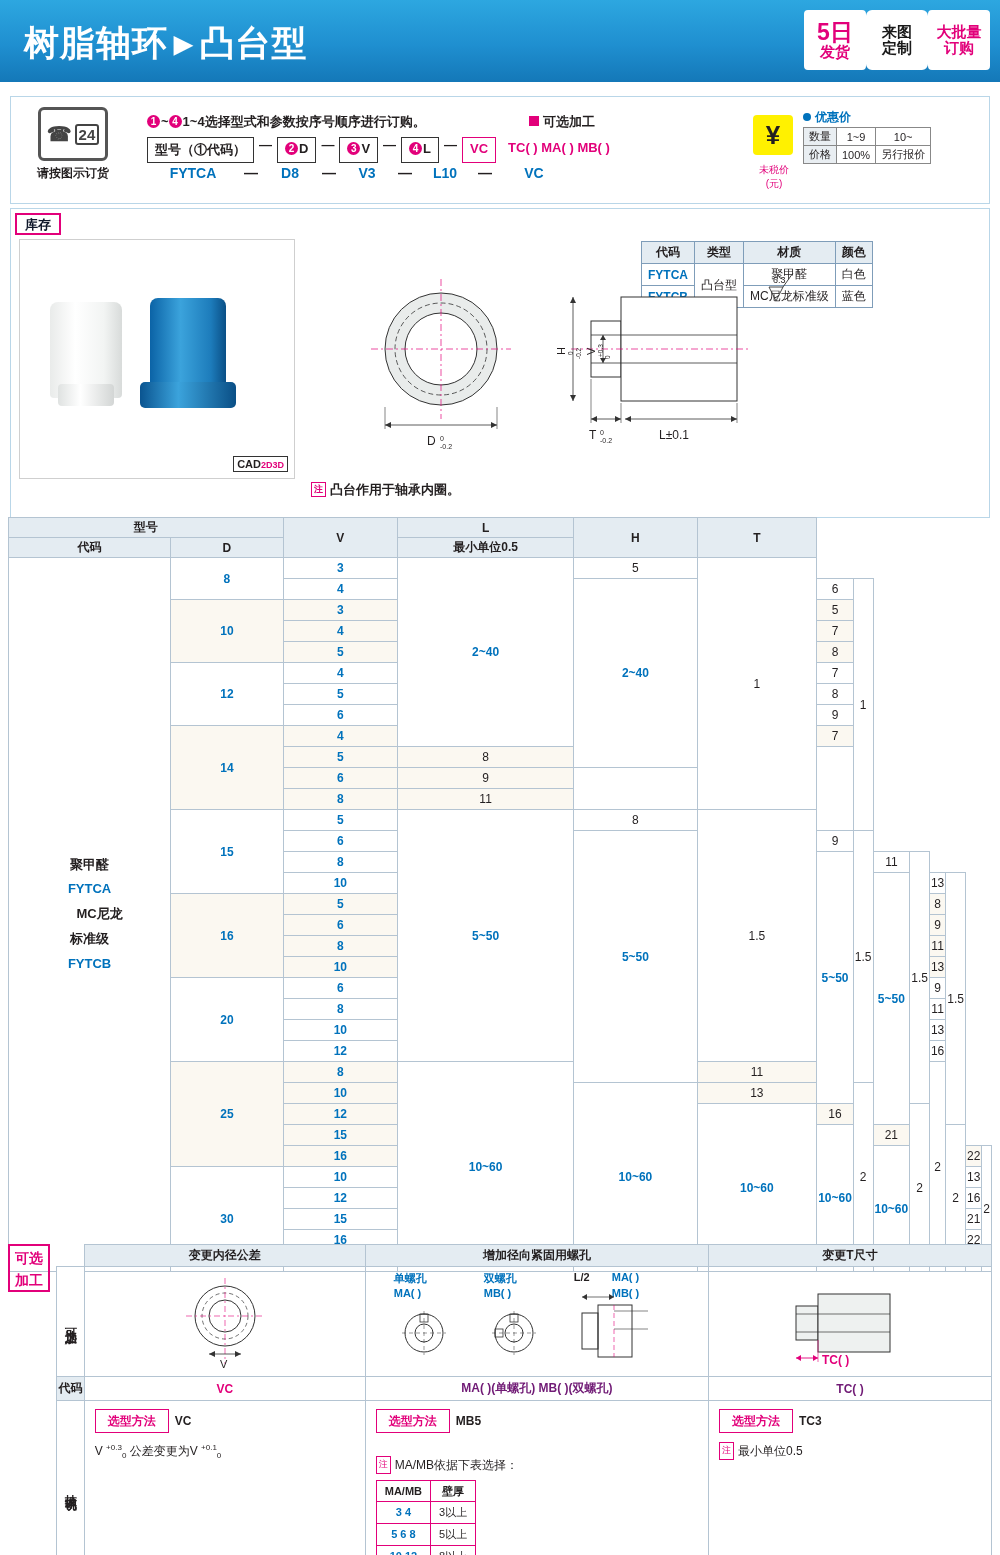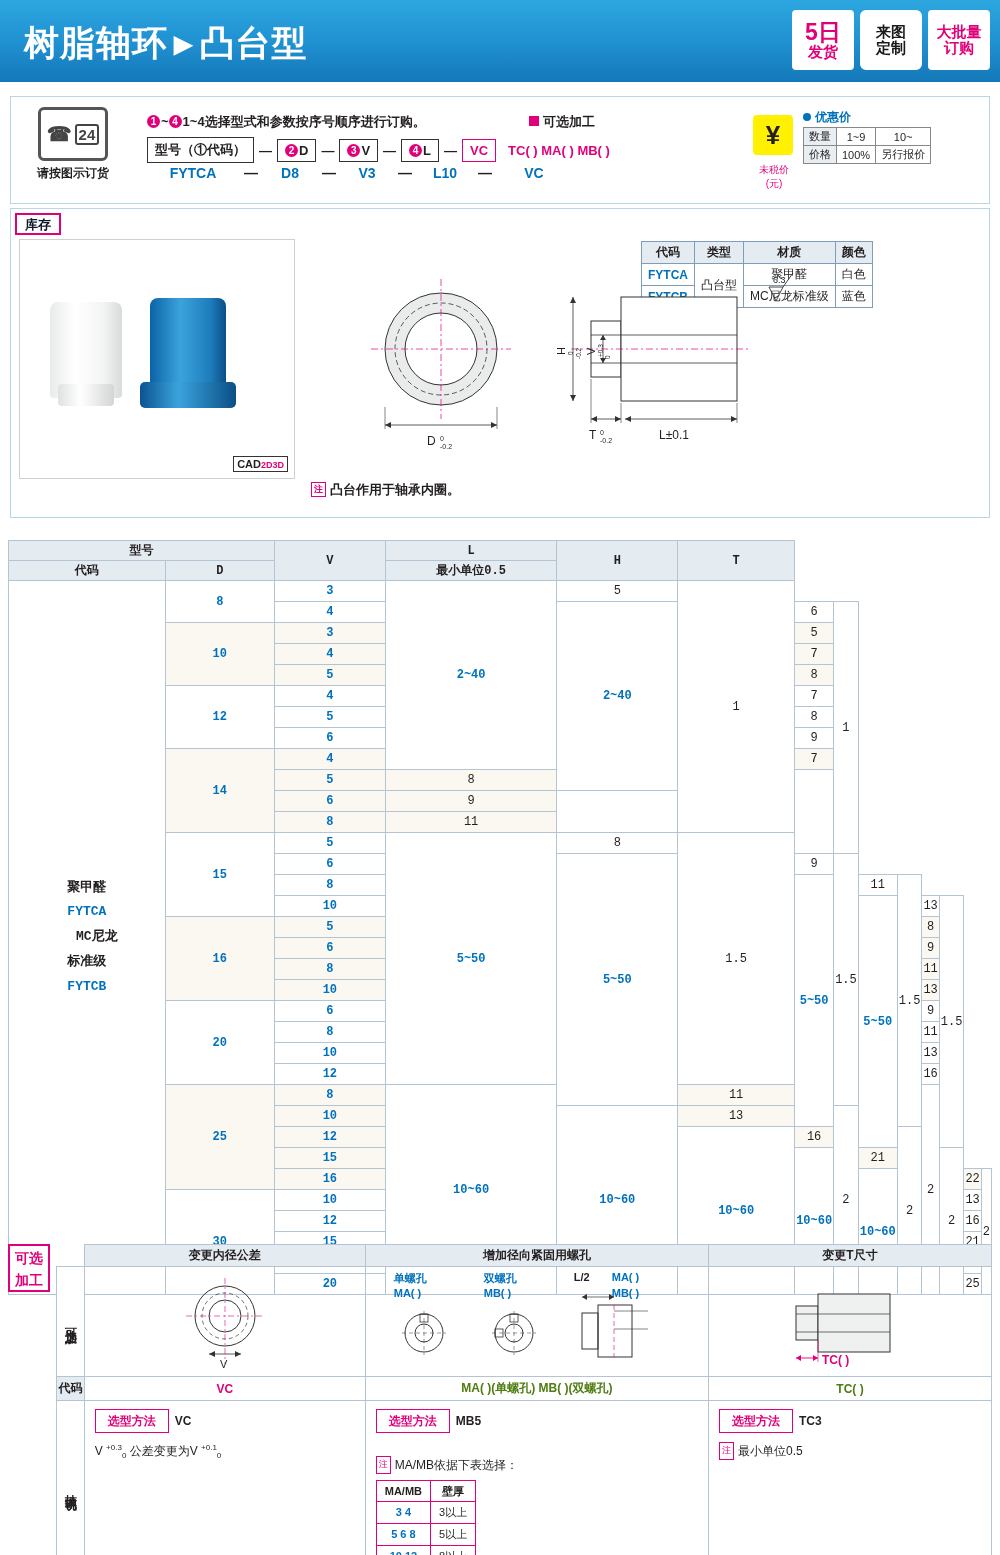--- a/index.html
+++ b/index.html
@@ -18,21 +18,21 @@
   .header {
     position: absolute; left: 0; top: 0; width: 1000px; height: 82px;
     background: linear-gradient(to bottom, #2da7e0 0%, #1f8fd0 55%, #1478b8 100%);
     padding-left: 20px;
   }
   .header-title {
     position: absolute; left: 24px; top: 20px;
     font-size: 35px; font-weight: bold; color: #ffffff; letter-spacing: 1px;
   }
   .header-arrow { font-size: 24px; vertical-align: 3px; padding: 0 6px; }
-  .badges { position: absolute; right: 10px; top: 10px; display: flex; gap: 6px; }
+  .badges { position: absolute; right: 10px; top: 10px; display: flex; }
   .badge {
     width: 62px; height: 60px; border-radius: 4px; background: #ffffff;
     display: flex; flex-direction: column; align-items: center; justify-content: center;
     color: #e2007a; font-weight: bold; font-size: 17px; line-height: 1.05;
     border: 2px solid #ffffff;
   }
   .badge.b1 { color: #e2007a; }
   .badge .big { font-size: 23px; }
   .badge.b2 { color: #1a1a1a; border-radius: 6px; }
   .badge.b3 { color: #e2007a; }
@@ -56,21 +56,21 @@
   .phone-ico .num { font-size: 15px; border: 2px solid #444; border-radius: 3px; padding: 0 2px; margin-left: 3px;}
   .phone-label { font-size: 12px; color: #231f20; margin-top: 4px; font-weight: bold;}
   .order-note { position: absolute; left: 136px; top: 16px; font-size: 13px; font-weight: bold; }
   .circnum {
     display: inline-block; width: 13px; height: 13px; border-radius: 50%;
     background: #e2007a; color: #fff; font-size: 10px; line-height: 13px;
     text-align: center; vertical-align: 1px; margin-right: 1px;
   }
   .opt-sq { display:inline-block; width: 10px; height: 10px; background: #e2007a; margin-right: 4px;}
   .order-opt { position: absolute; left: 518px; top: 16px; font-size: 13px; font-weight: bold;}
-  .codeline { position: absolute; left: 136px; top: 40px; display: flex; align-items: center; gap: 5px; font-size: 13px; font-weight: bold;}
+  .codeline { position: absolute; left: 136px; top: 40px; display: flex; gap: 5px; font-size: 13px; font-weight: bold;}
   .cell-box { border: 1px solid #333; padding: 3px 7px; background: #fff; white-space: nowrap;}
   .cell-box.pink { border-color: #e2007a; color: #e2007a; }
   .dash { color: #231f20; }
   .exline { position: absolute; left: 136px; top: 68px; display: flex; align-items: center; gap: 5px; font-size: 14px; font-weight: bold; color: #0072bc;}
   .exline .ex { min-width: 46px; text-align: center;}
 
   .price-box { position: absolute; right: 8px; top: 8px; width: 230px; height: 90px; }
   .yen {
     position: absolute; left: 2px; top: 10px; width: 40px; height: 40px; background: #fff100;
     border-radius: 4px; text-align: center; font-size: 26px; line-height: 40px; color: #231f20; font-weight: bold;
@@ -125,39 +125,39 @@
   .typetable { position: absolute; left: 630px; top: 32px; border-collapse: collapse; font-size: 12px;}
   .typetable td, .typetable th { border: 1px solid #7f9db9; padding: 2px 6px; text-align: center; }
   .typetable th { background: #e4ecf2; font-weight: bold;}
   .typetable .code { color: #0072bc; font-weight: bold; }
 
   .dim-area { position: absolute; left: 330px; top: 60px; width: 560px; height: 200px; }
   .note-line { position: absolute; left: 300px; top: 272px; font-size: 13px; font-weight: bold;}
   .marker { display: inline-block; border: 1px solid #e2007a; color: #e2007a; font-size: 9px; padding: 0 2px; vertical-align: 2px; margin-right: 4px;}
 
   
-  .spec { position: absolute; left: 8px; top: 540px; width: 984px; border-collapse: collapse; font-size: 12px; font-family: Liberation Mono, monospace; }
+  .spec { position: absolute; left: 8px; top: 517px; width: 984px; border-collapse: collapse; font-size: 12px; }
   .spec th, .spec td { border: 1px solid #b4c4d2; text-align: center; }
   .spec th { background: #e4ecf2; font-weight: bold; height: 20px;}
   .spec td { height: 21px; }
   .spec .blue { color: #0072bc; font-weight: bold; }
   .spec .alt { background: #fbf8f1; }
   .spec .matcell { font-size: 13px; line-height: 1.9; }
 
   
   .opt-tag {
     position: absolute; left: 8px; top: 1244px; width: 42px; height: 48px;
     border: 2px solid #e2007a; color: #e2007a; font-weight: bold; font-size: 14px;
     text-align: center; line-height: 22px; padding-top: 1px;
   }
   .opttable { position: absolute; left: 56px; top: 1244px; width: 936px; border-collapse: collapse; font-size: 12px;}
   .opttable th, .opttable td { border: 1px solid #b4c4d2; }
   .opttable th { background: #e4ecf2; font-weight: bold; height: 22px; text-align: center;}
   .opttable .rowlabel { width: 28px; background: #ffffff; text-align: center; font-weight: bold; font-size: 12px;}
-  .opttable .codecell { color: #4d7c0f; font-weight: bold; text-align: center; height: 24px;}
+  .opttable .codecell { color: #701a75; font-weight: bold; text-align: center; height: 24px;}
   .opttable .codecell.vc { color: #e2007a; }
   .vlabel { writing-mode: vertical-rl; text-orientation: upright; letter-spacing: 2px; display:inline-block;}
   .techcell { padding: 8px 10px; vertical-align: top; font-size: 12px; line-height: 1.7;}
   .sel-box { border: 1px solid #e2007a; color: #e2007a; padding: 1px 12px; font-weight: bold; margin-right: 6px; display:inline-block;}
   .mini { border-collapse: collapse; margin-top: 4px; font-size: 11px;}
   .mini td { border: 1px solid #e2007a; padding: 1px 8px; color: #0072bc; font-weight: bold; text-align: center;}
   .mini td.h { background: #fff; color: #231f20;}
   .mini td.w { color: #231f20; font-weight: normal;}
   .draw-cell { height: 104px; position: relative; }
   sub, sup { font-size: 8px; }

